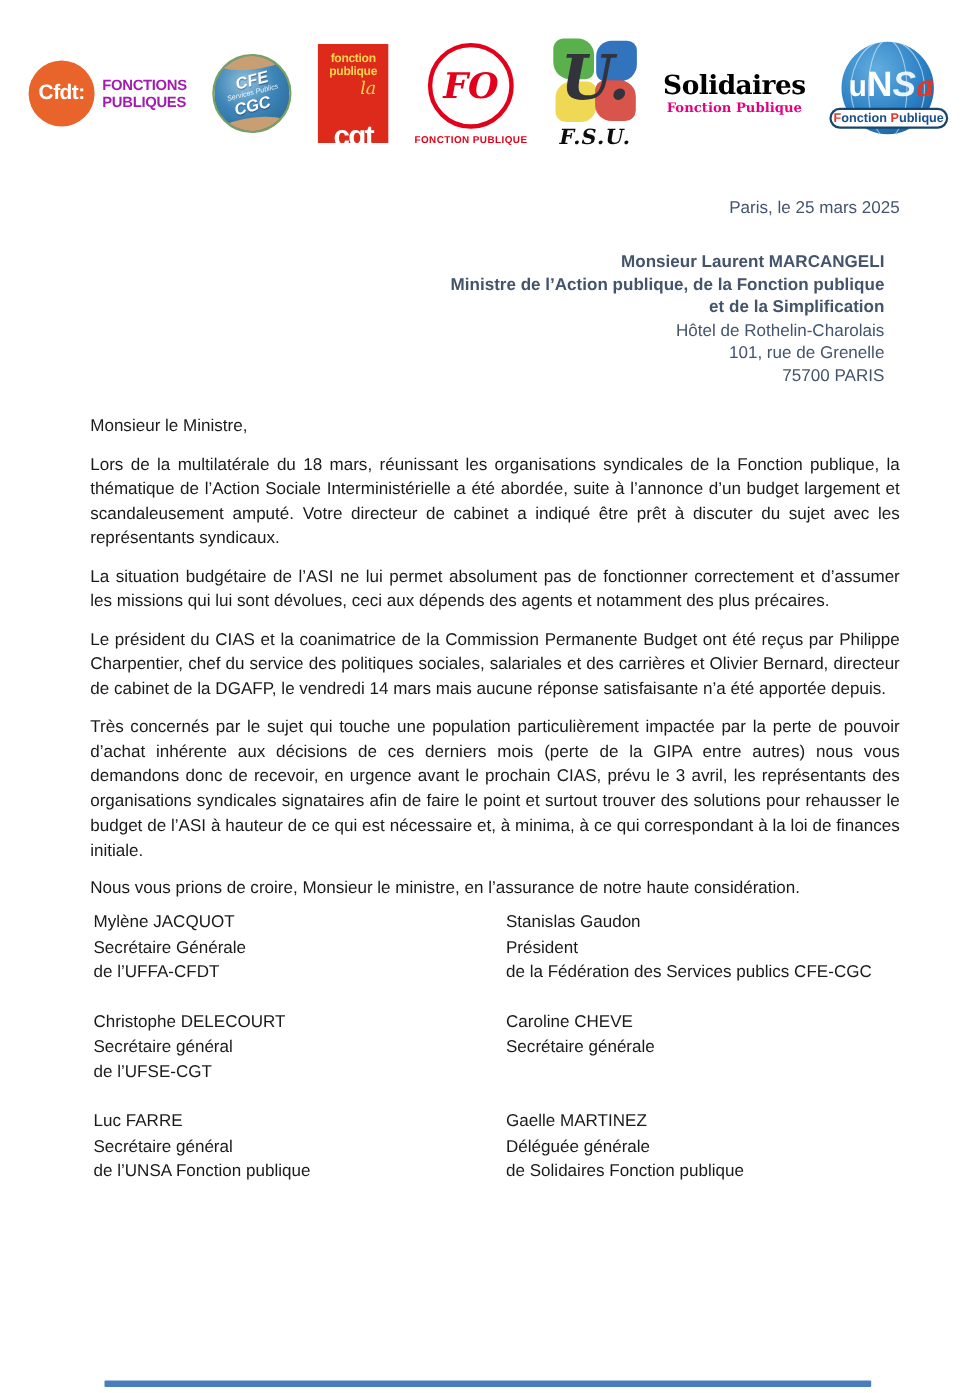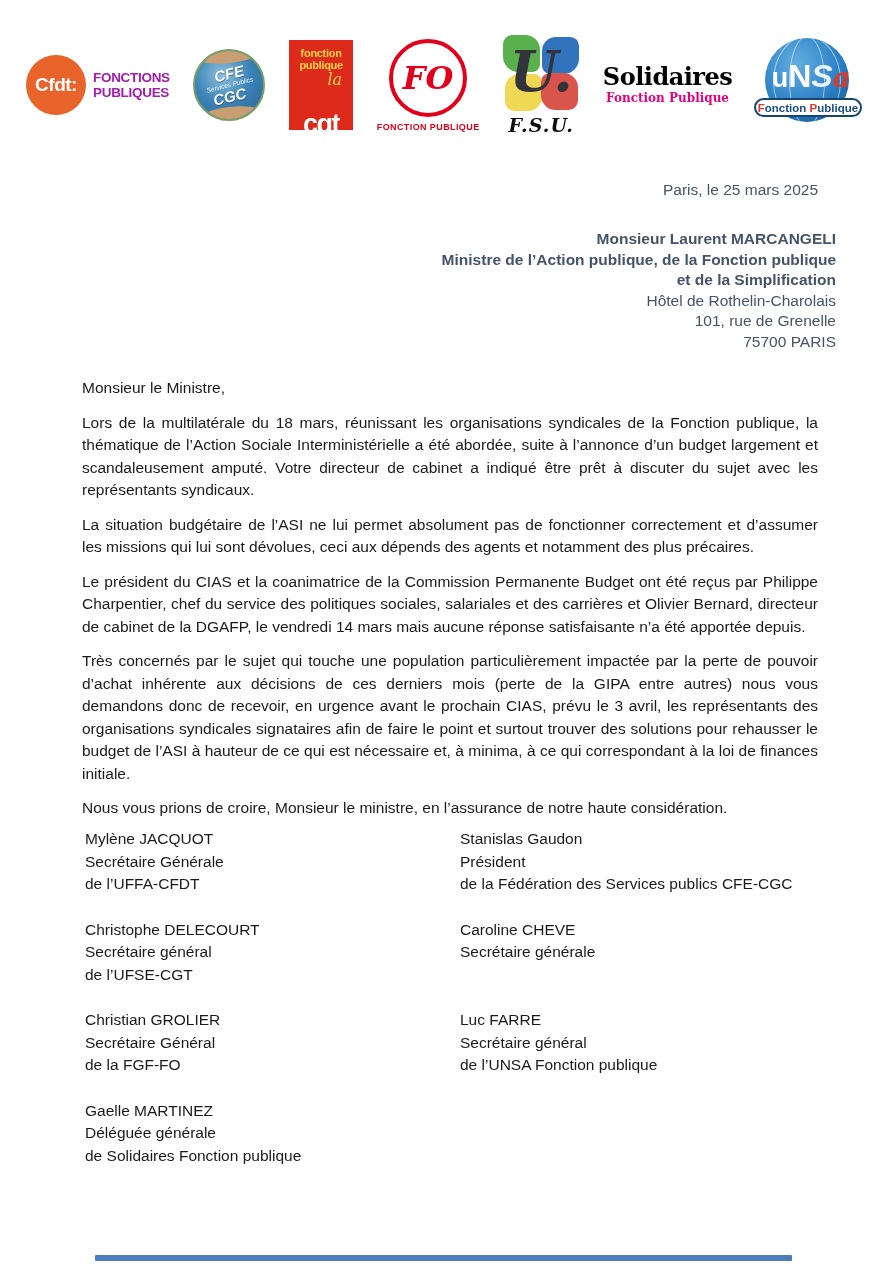--- a/index.html
+++ b/index.html
@@ -103,21 +103,21 @@
   }
   .unsa-banner .red { color:#D93A2B; }
   .unsa-banner .blue { color:#1B4F8A; }
 
   
   .date-line {
     position:absolute; top:181px; right:66px;
     font-size:15.5px; color:#44546A;
   }
   .recipient {
-    position:absolute; top:229px; right:48px; text-align:right;
+    position:absolute; top:229px; right:80px; text-align:right;
     font-size:15.5px; line-height:20.5px; color:#44546A;
   }
   .recipient .b { font-weight:bold; }
 
   
   .letter-body {
     position:absolute; left:82px; right:66px; top:377px;
     font-size:15.5px; line-height:22.5px; text-align:justify; color:#1a1a1a;
   }
   .letter-body p { margin:0 0 12px 0; }
@@ -241,25 +241,20 @@
       <div>Christophe DELECOURT</div>
       <div>Secrétaire général</div>
       <div>de l’UFSE-CGT</div>
     </div>
     <div class="sig">
       <div>Caroline CHEVE</div>
       <div>Secrétaire générale</div>
     </div>
 
     <div class="sig">
-      <div>Christian GROLIER</div>
-      <div>Secrétaire Général</div>
-      <div>de la FGF-FO</div>
-    </div>
-    <div class="sig">
       <div>Luc FARRE</div>
       <div>Secrétaire général</div>
       <div>de l’UNSA Fonction publique</div>
     </div>
 
     <div class="sig">
       <div>Gaelle MARTINEZ</div>
       <div>Déléguée générale</div>
       <div>de Solidaires Fonction publique</div>
     </div>

